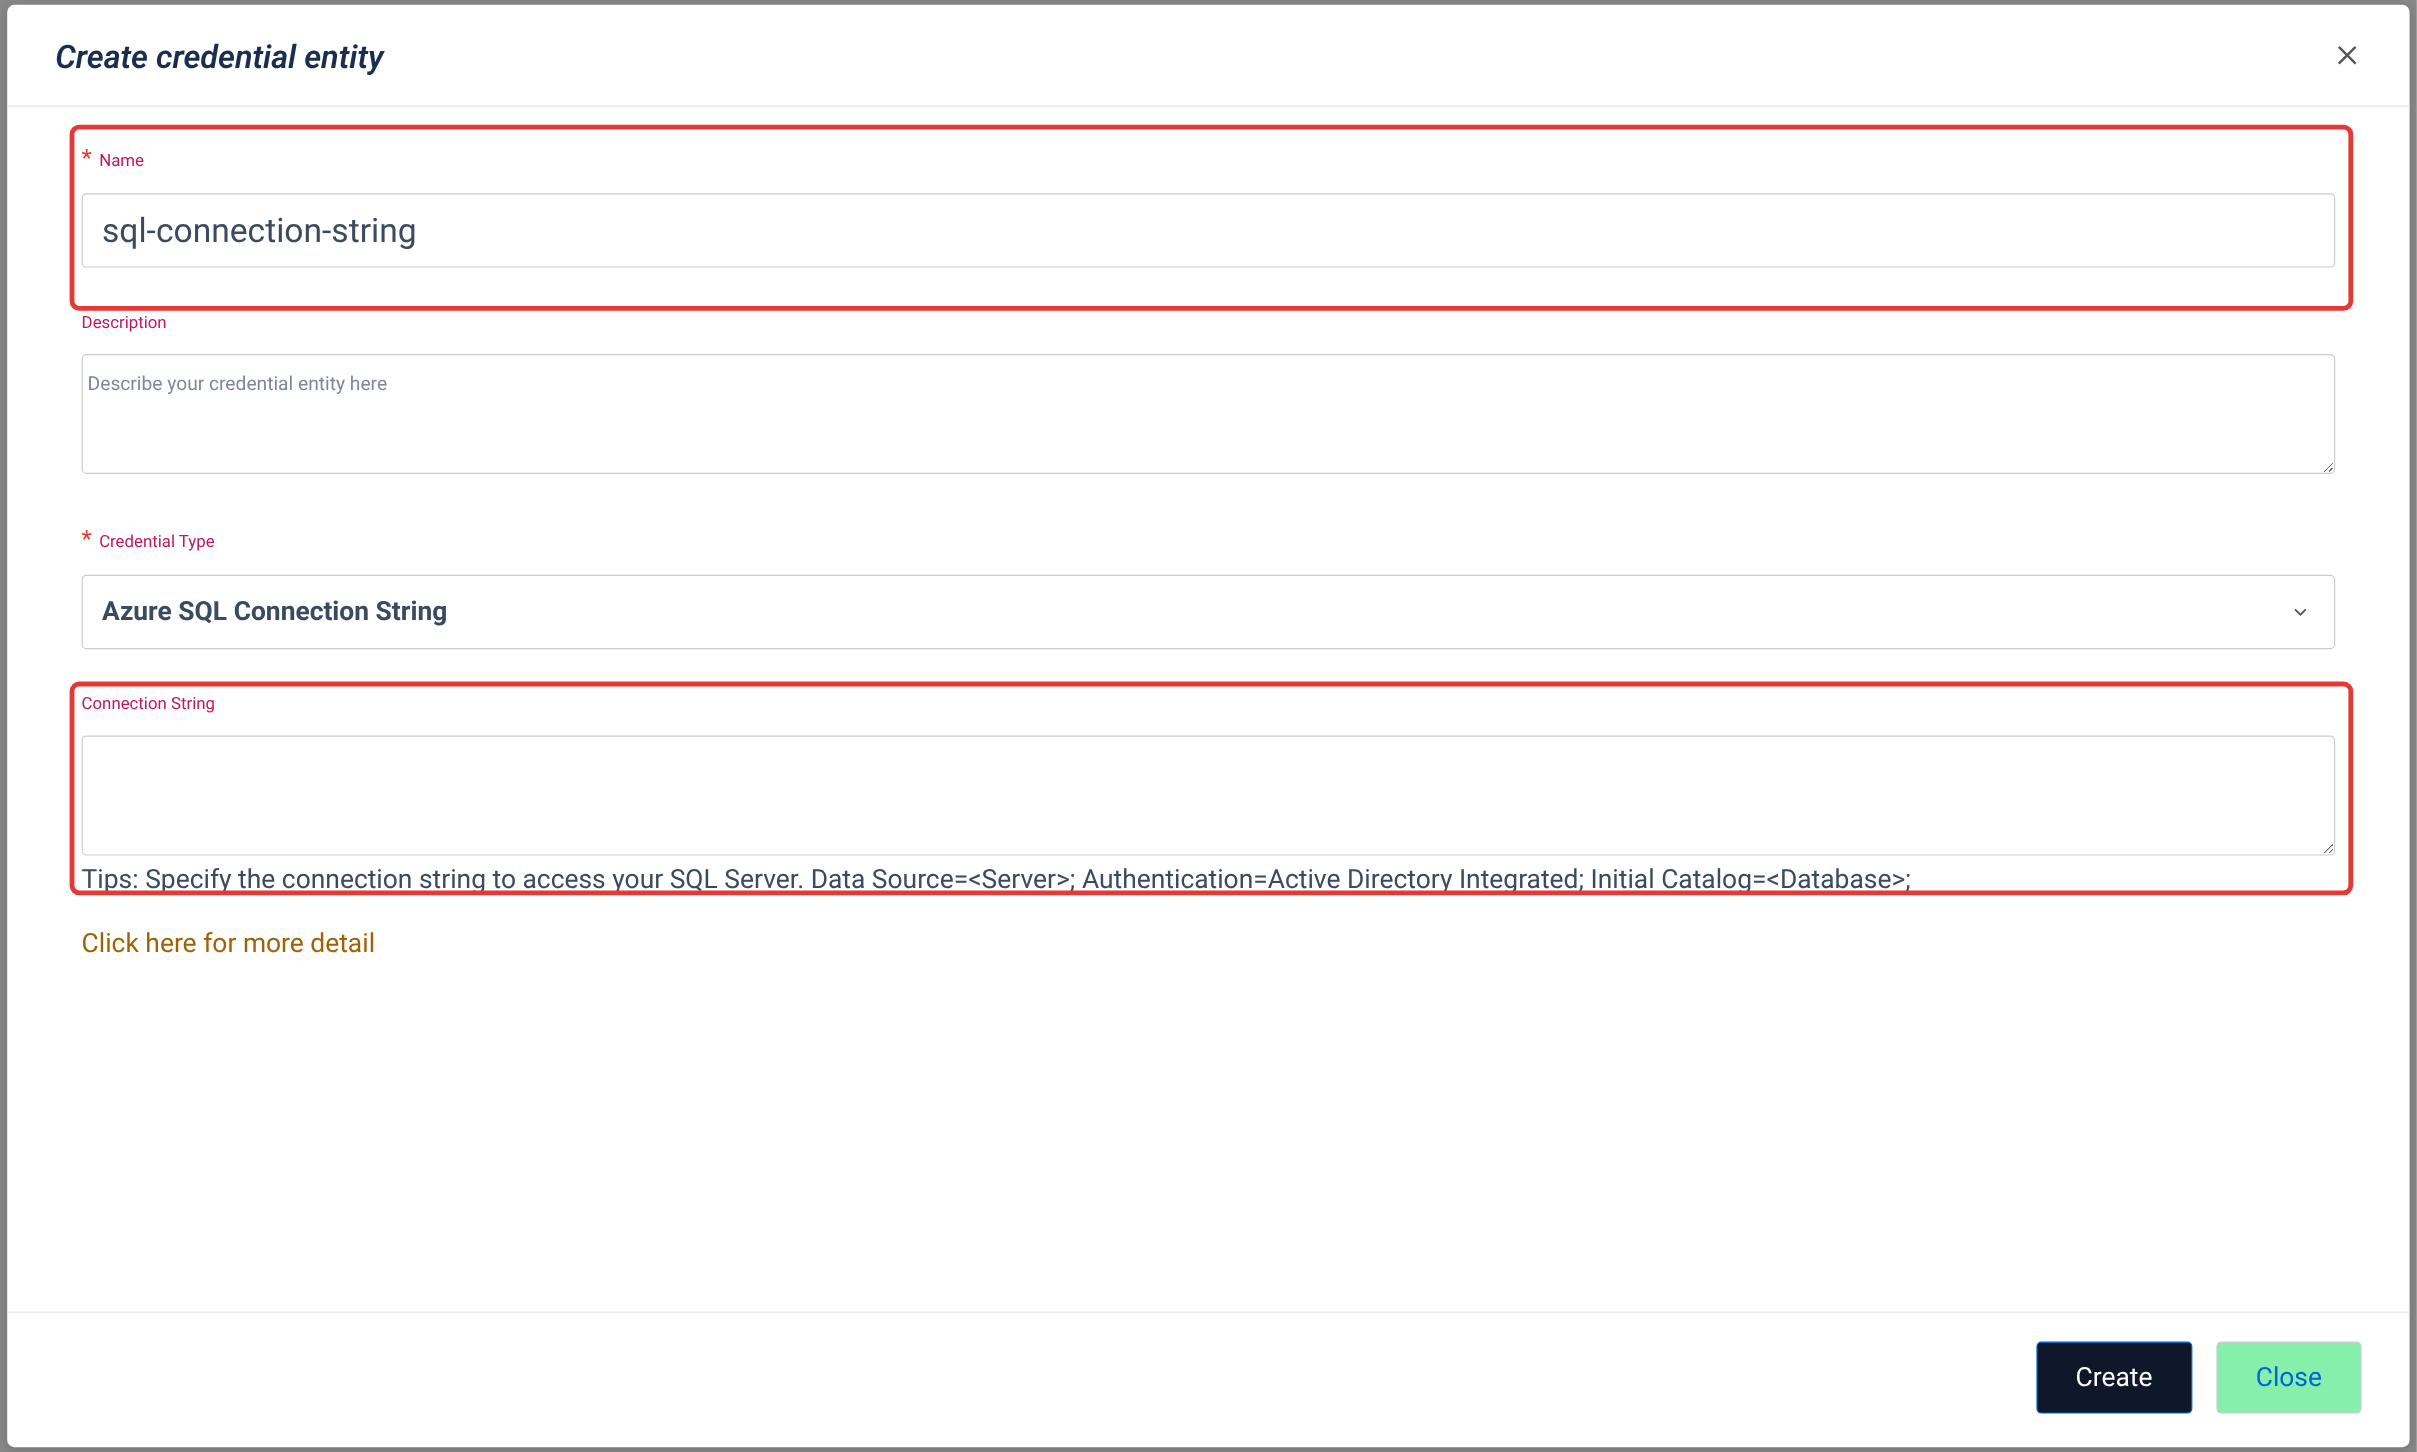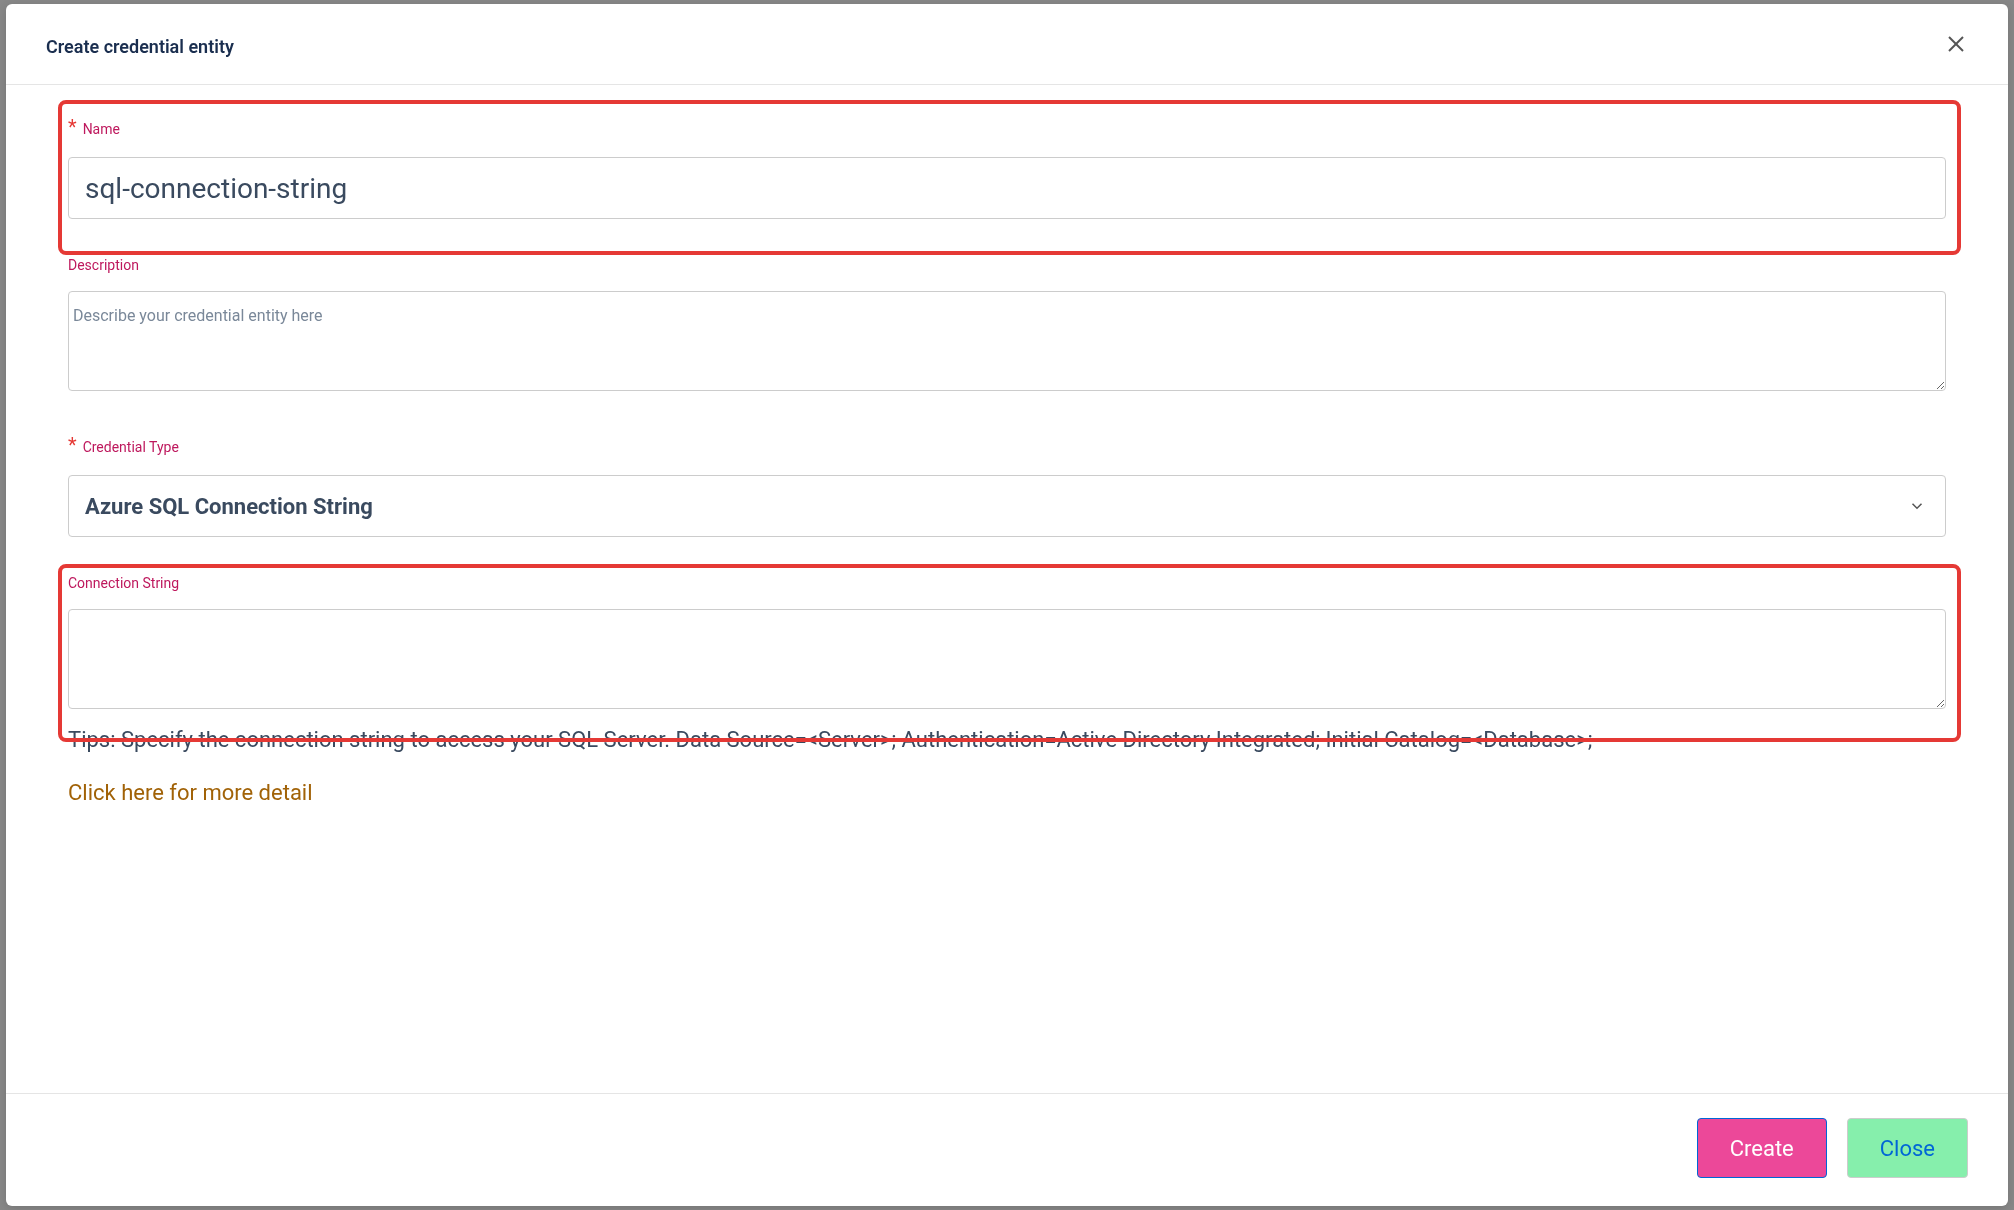--- a/index.html
+++ b/index.html
@@ -28,23 +28,24 @@
       box-shadow: 0 2px 10px rgba(0,0,0,0.15);
     }
     .modal-header {
       display: flex;
       align-items: center;
       justify-content: space-between;
       padding: 28px 40px 24px 40px;
       border-bottom: 1px solid #e5e5e5;
     }
     .modal-title {
-      font-size: 18px;
+      font-size: 27px;
       font-weight: 600;
       color: #1a2e4f;
+      font-style: italic;
     }
     .close-icon {
       width: 24px;
       height: 24px;
       cursor: pointer;
       color: #555;
     }
     .modal-body {
       flex: 1;
       padding: 30px 62px 30px 62px;
@@ -142,21 +143,21 @@
     }
     .highlight-conn {
       top: -11px;
       left: -10px;
       right: -15px;
       height: 178px;
     }
     .tips-text {
       font-size: 22px;
       color: #3a4a5f;
-      margin-top: 14px;
+      margin-top: 4px;
     }
     .link-text {
       font-size: 22px;
       color: #a16207;
       margin-top: 28px;
       cursor: pointer;
       display: inline-block;
     }
     .modal-footer {
       display: flex;
@@ -168,21 +169,21 @@
     .btn {
       height: 60px;
       padding: 0 32px;
       border-radius: 4px;
       font-size: 22px;
       cursor: pointer;
       border: 1px solid transparent;
       font-family: inherit;
     }
     .btn-primary {
-      background: #ec4899;
+      background: #0f172a;
       color: #fff;
       border-color: #0066d6;
     }
     .btn-secondary {
       background: #86efac;
       color: #0066d6;
       border-color: #ccc;
     }
   </style>
 </head>

